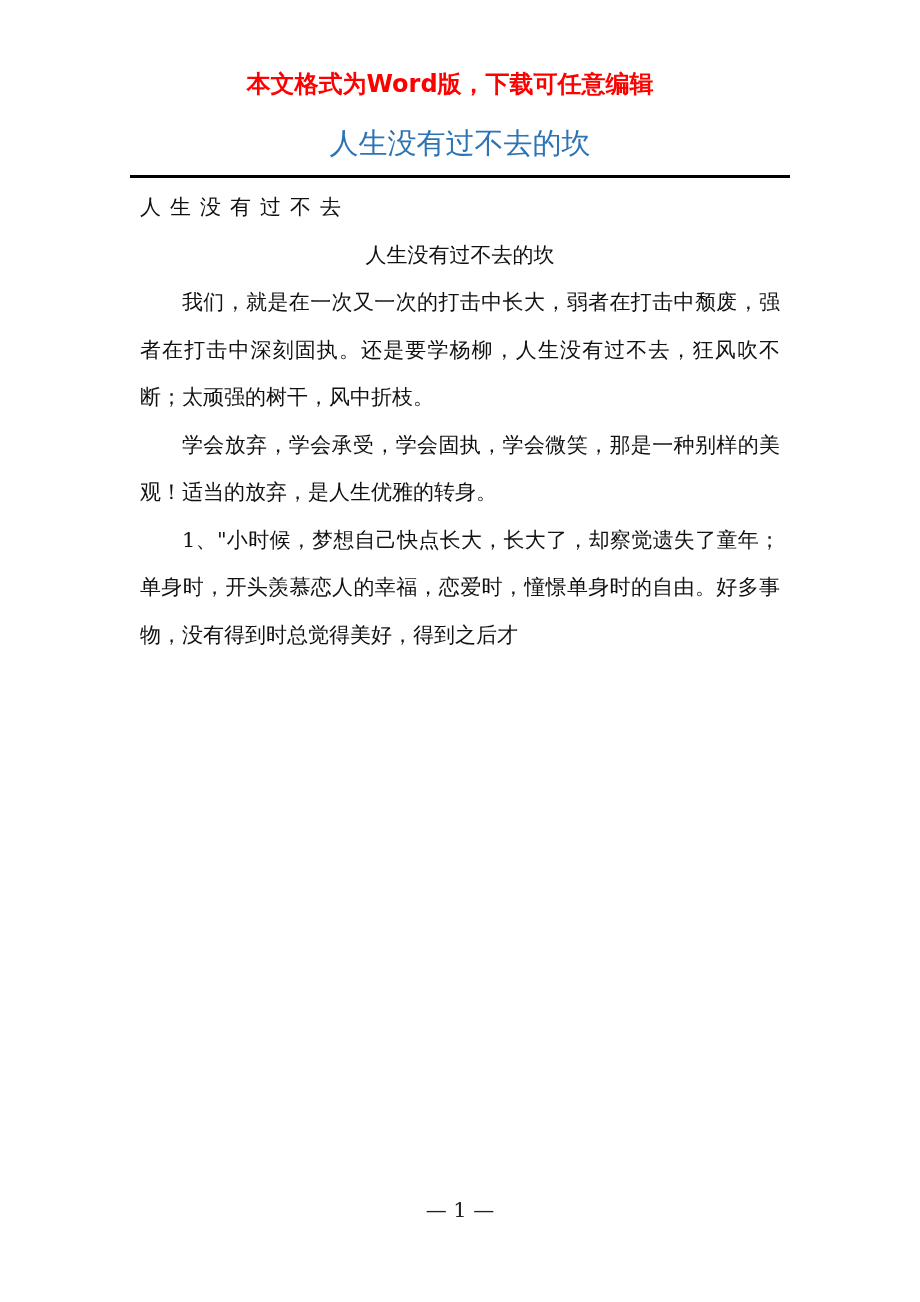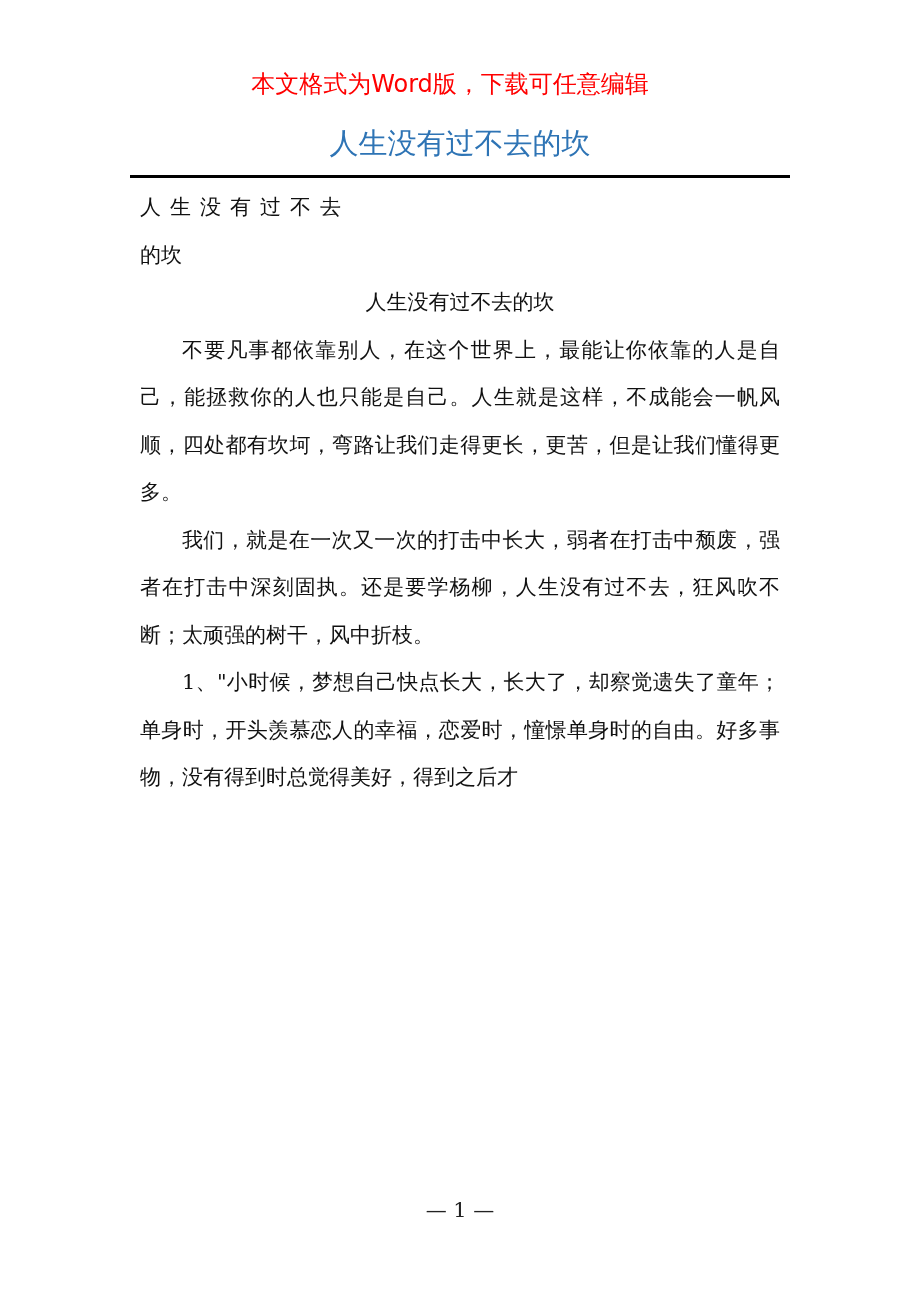--- a/index.html
+++ b/index.html
@@ -1,19 +1,19 @@
 <!DOCTYPE html>
 <html><head>
 <meta charset="utf-8">
 <style>
   html, body { margin: 0; padding: 0; background: #ffffff; }
   body { width: 920px; height: 1302px; position: relative; overflow: hidden;
          font-family: "DejaVu Serif", "Liberation Serif", serif; color: #111; }
   .banner { position: absolute; top: 68px; left: 0; width: 900px; text-align: center;
-            font-family: "DejaVu Sans", "Liberation Sans", sans-serif; font-weight: normal;
+            font-family: "DejaVu Sans", "Liberation Sans", sans-serif; font-weight: bold;
             font-size: 24px; color: #ff0000; letter-spacing: 0px; }
   .title { position: absolute; top: 124px; left: 0; width: 920px; text-align: center;
            font-family: "DejaVu Sans", "Liberation Sans", sans-serif;
            font-size: 29px; color: #2e74b5; }
   .rule { position: absolute; top: 175px; left: 130px; width: 660px; height: 3px; background: #000; }
   .content { position: absolute; top: 184px; left: 140px; width: 640px;
              font-size: 21px; line-height: 47.5px; }
   .content p { margin: 0; text-align: justify; }
   .right-line { text-align: center; letter-spacing: 9px; }
   .center-line { text-align: center !important; }
@@ -23,20 +23,19 @@
 </style>
 </head>
 <body>
 
 <div class="banner">本文格式为Word版，下载可任意编辑</div>
 <div class="title">人生没有过不去的坎</div>
 <div class="rule"></div>
 
 <div class="content">
   <p class="right-line">人生没有过不去</p>
-  <p>的坎</p>
   <p class="center-line">人生没有过不去的坎</p>
-  <p class="indent">不要凡事都依靠别人，在这个世界上，最能让你依靠的人是自己，能拯救你的人也只能是自己。人生就是这样，不成能会一帆风顺，四处都有坎坷，弯路让我们走得更长，更苦，但是让我们懂得更多。</p>
   <p class="indent">我们，就是在一次又一次的打击中长大，弱者在打击中颓废，强者在打击中深刻固执。还是要学杨柳，人生没有过不去，狂风吹不断；太顽强的树干，风中折枝。</p>
+  <p class="indent">学会放弃，学会承受，学会固执，学会微笑，那是一种别样的美观！适当的放弃，是人生优雅的转身。</p>
   <p class="indent">1、"小时候，梦想自己快点长大，长大了，却察觉遗失了童年；单身时，开头羡慕恋人的幸福，恋爱时，憧憬单身时的自由。好多事物，没有得到时总觉得美好，得到之后才</p>
 </div>
 
 <div class="footer">— 1 —</div>
 
 </body></html>

